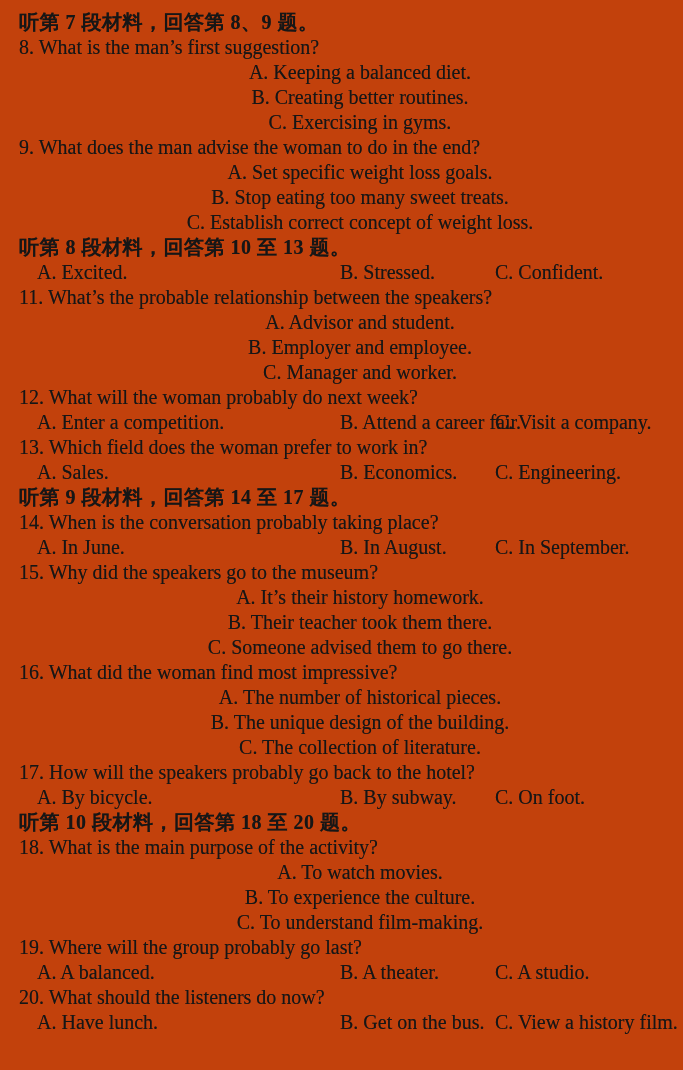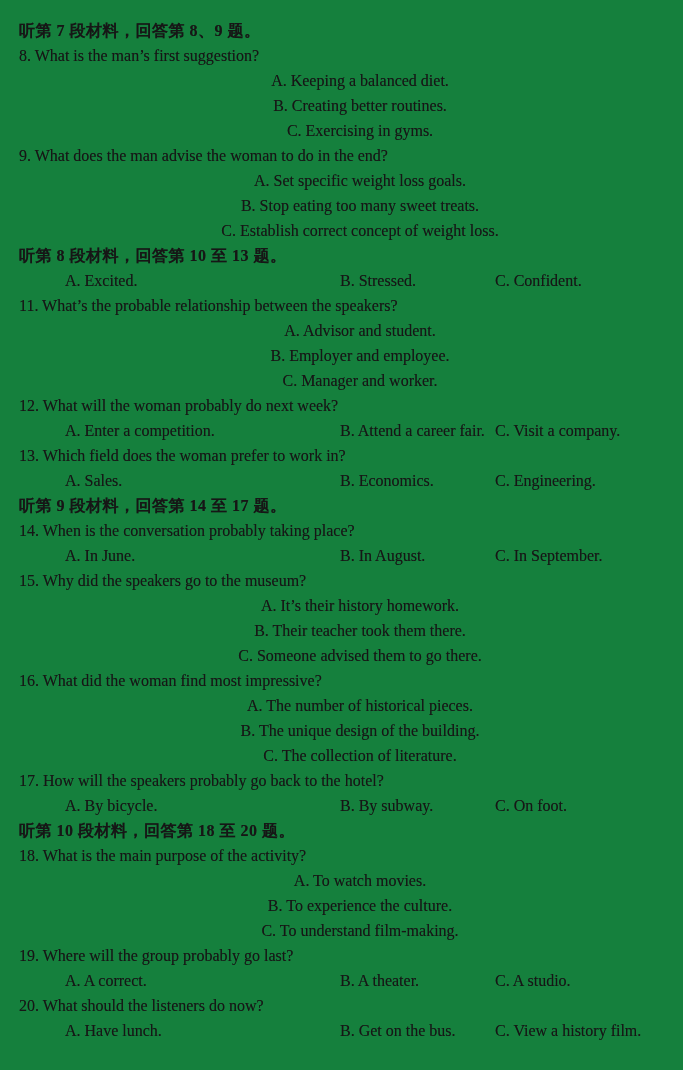--- a/index.html
+++ b/index.html
@@ -1,43 +1,43 @@
 <!DOCTYPE html>
 <html><head>
 <meta charset="utf-8">
 <style>
   html, body { margin: 0; padding: 0; background: #ffffff; }
   .page {
     position: relative;
     width: 683px;
     height: 1070px;
     box-sizing: border-box;
-    padding-top: 18px;
-    background: #15803d;
+    padding-top: 10px;
+    background: #c2410c;
     color: #161616;
     font-family: "Liberation Serif", "DejaVu Serif", serif;
-    font-size: 16px;
+    font-size: 20px;
     overflow: hidden;
     text-shadow: 0 0 0.5px rgba(30,30,30,0.55);
   }
   .line {
     height: 25px;
     line-height: 25px;
     white-space: nowrap;
   }
   .section-header {
     padding-left: 19px;
     font-weight: bold;
     letter-spacing: 0.5px;
   }
   .question { padding-left: 19px; }
   .option   { padding-left: 37px; text-align: center; }
   .optrow   { position: relative; }
   .optrow span { position: absolute; top: 0; }
-  .opt-a { left: 37px; margin-left: 28px; }
+  .opt-a { left: 37px; }
   .opt-b { left: 292px; margin-left: 48px; }
   .opt-c { left: 495px; }
 </style>
 </head>
 <body>
 
 <div class="page">
 
   <div class="line section-header">听第 7 段材料，回答第 8、9 题。</div>
 
@@ -106,21 +106,21 @@
 
   <div class="line section-header">听第 10 段材料，回答第 18 至 20 题。</div>
 
   <div class="line question">18. What is the main purpose of the activity?</div>
   <div class="line option">A. To watch movies.</div>
   <div class="line option">B. To experience the culture.</div>
   <div class="line option">C. To understand film-making.</div>
 
   <div class="line question">19. Where will the group probably go last?</div>
   <div class="line optrow">
-    <span class="opt-a">A. A correct.</span>
+    <span class="opt-a">A. A balanced.</span>
     <span class="opt-b">B. A theater.</span>
     <span class="opt-c">C. A studio.</span>
   </div>
 
   <div class="line question">20. What should the listeners do now?</div>
   <div class="line optrow">
     <span class="opt-a">A. Have lunch.</span>
     <span class="opt-b">B. Get on the bus.</span>
     <span class="opt-c">C. View a history film.</span>
   </div>

